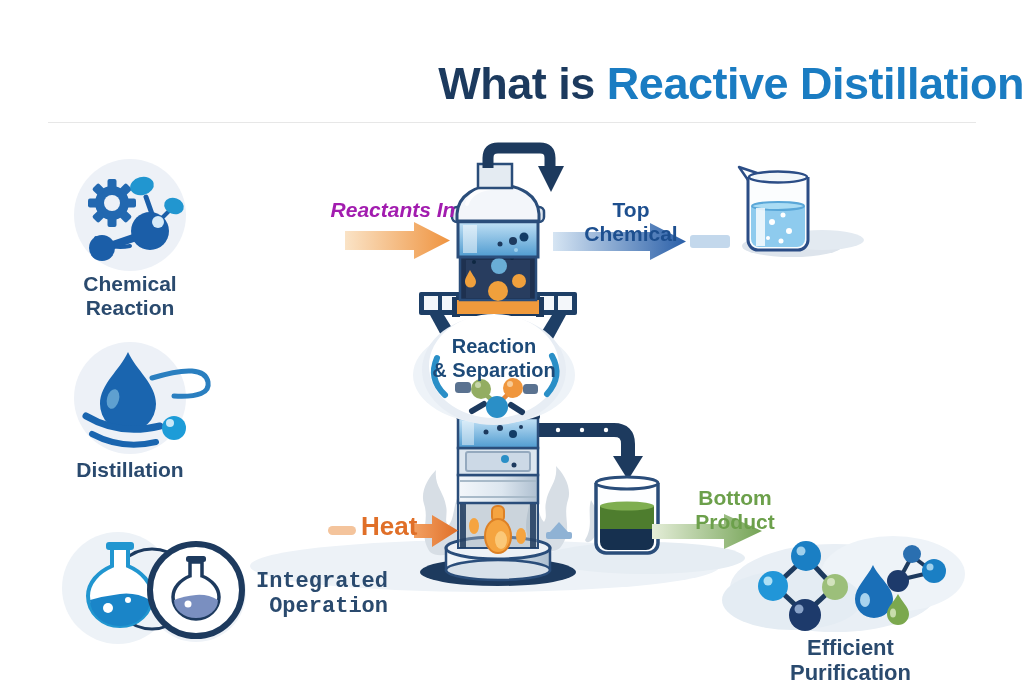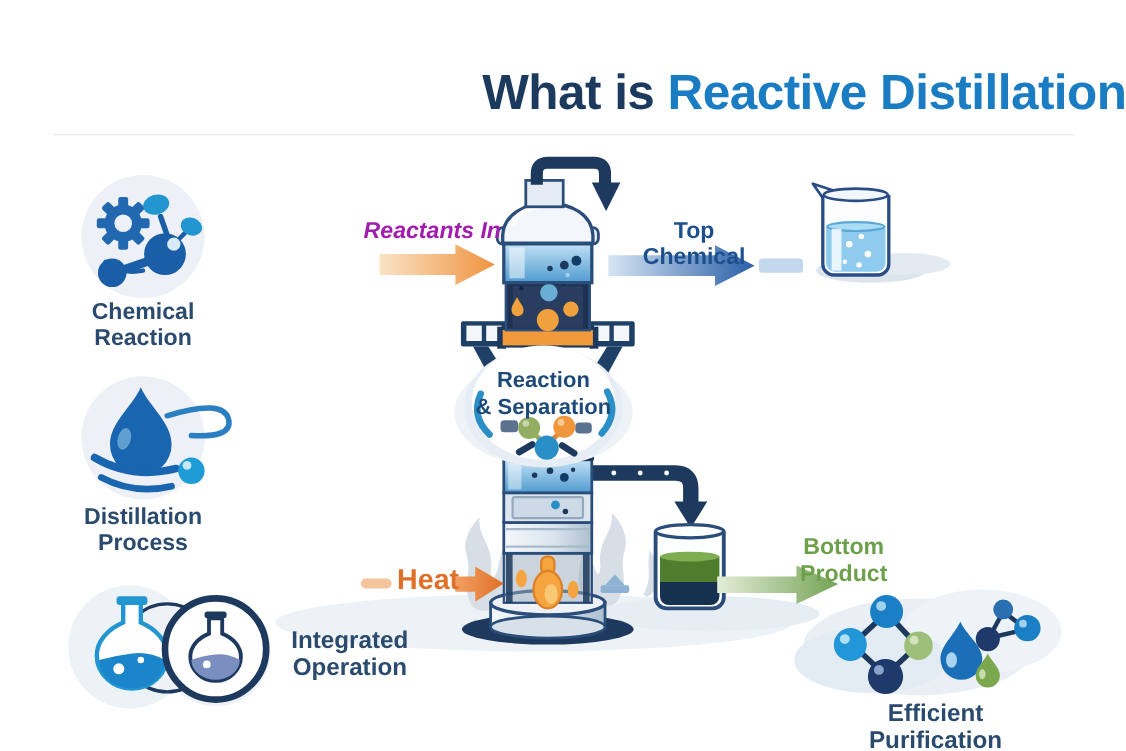--- a/index.html
+++ b/index.html
@@ -13,25 +13,25 @@
   }
   .title .t-dark{color:#1c3a5e;}
   .title .t-blue{color:#1a7cc2;}
   .divider{position:absolute;top:122px;left:48px;width:928px;height:1px;background:#e7e7e7;}
   .lbl{position:absolute;font-weight:bold;line-height:1.12;}
   .lbl span{display:block;}
   .lbl-reactants{left:330px;top:198px;width:126px;text-align:center;color:#a21caf;font-size:21px;font-style:italic;}
   .lbl-topprod{left:573px;top:198px;width:116px;text-align:center;color:#1d4f8f;font-size:21px;}
   .lbl-bubble{left:414px;top:334px;width:160px;text-align:center;color:#1d4a78;font-size:20px;line-height:1.2;}
   .lbl-heat{left:361px;top:512px;width:56px;text-align:right;color:#e06f28;font-size:26px;}
-  .lbl-bottomprod{left:660px;top:486px;width:150px;text-align:center;color:#6ca04b;font-size:21px;padding-left:32px;}
+  .lbl-bottomprod{left:660px;top:486px;width:150px;text-align:center;color:#6ca04b;font-size:21px;}
   .lbl-feature{color:#2a4a6e;font-size:21px;text-align:center;}
   .lbl-f1{left:66px;top:272px;width:128px;}
   .lbl-f2{left:56px;top:458px;width:148px;}
-  .lbl-f3{left:248px;top:570px;width:140px;text-align:center;font-size:22px;}
+  .lbl-f3{left:248px;top:570px;width:140px;text-align:right;font-size:22px;font-family:Liberation Mono, monospace;}
   .lbl-f4{left:748px;top:636px;width:205px;font-size:22px;}
   svg.scene{position:absolute;left:0;top:0;width:1024px;height:683px;}
 </style>
 </head>
 <body>
 
 <div class="canvas">
 
   <svg class="scene" viewBox="0 0 1024 683">
     <defs>
@@ -337,21 +337,20 @@
   </div>
   <div class="lbl lbl-heat">Heat</div>
   <div class="lbl lbl-bottomprod">Bottom Product</div>
 
   <div class="lbl lbl-feature lbl-f1">
     <span>Chemical</span>
     <span>Reaction</span>
   </div>
   <div class="lbl lbl-feature lbl-f2">
     <span>Distillation</span>
-    <span>Process</span>
   </div>
   <div class="lbl lbl-feature lbl-f3">
     <span>Integrated</span>
     <span>Operation</span>
   </div>
   <div class="lbl lbl-feature lbl-f4">Efficient Purification</div>
 
 </div>
 
 </body></html>

